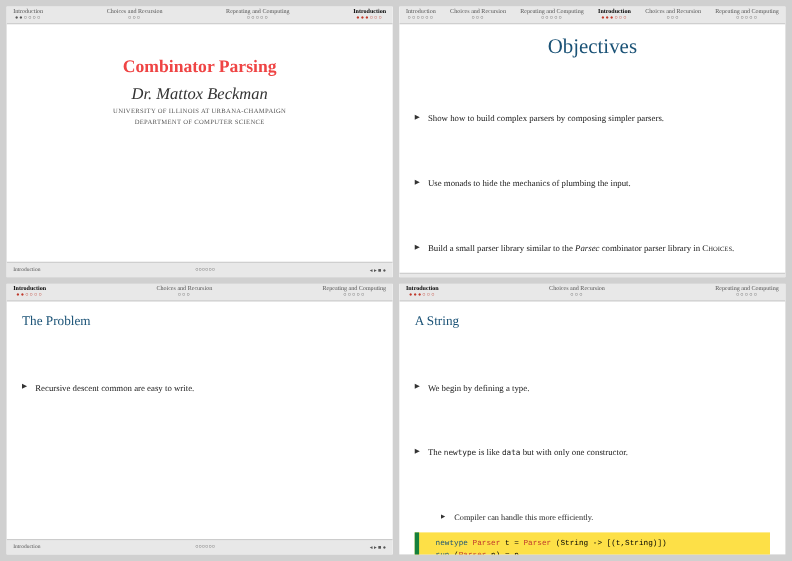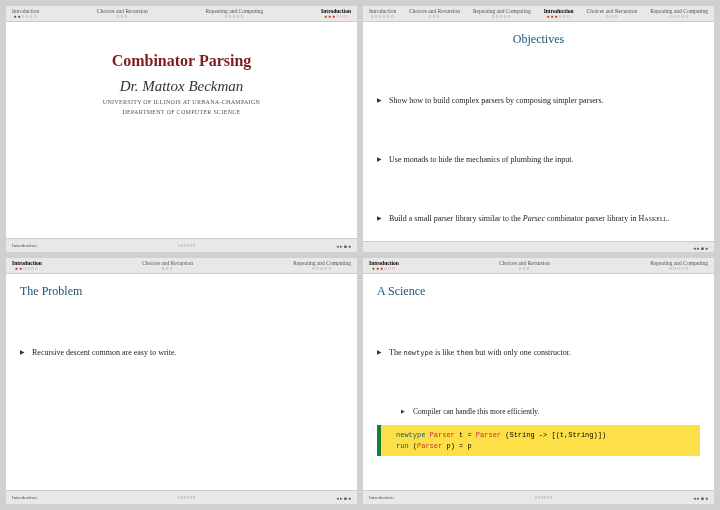--- a/index.html
+++ b/index.html
@@ -77,21 +77,21 @@
     .slide-bottombar-nav {
       display: flex;
       align-items: center;
       gap: 2px;
     }
 
     
     .slide-title-main {
       font-size: 16px;
       font-weight: bold;
-      color: #7f1d1d;
+      color: #ef4444;
       text-align: center;
       margin-top: 20px;
       font-family: 'Times New Roman', serif;
     }
 
     .slide-title-author {
       font-size: 15px;
       text-align: center;
       margin-top: 8px;
       font-style: italic;
@@ -102,21 +102,21 @@
       font-size: 6px;
       text-align: center;
       margin-top: 4px;
       color: #555;
       text-transform: uppercase;
       letter-spacing: 0.3px;
     }
 
     
     .slide-heading {
-      font-size: 12px;
+      font-size: 19px;
       color: #1a5276;
       text-align: center;
       margin-bottom: 12px;
       font-family: 'Times New Roman', serif;
     }
 
     .bullet-list {
       list-style: none;
       padding: 0;
     }
@@ -248,21 +248,21 @@
     <div class="slide-topbar-item">
       <span style="font-size:5.5px">Repeating and Computing</span>
       <span class="slide-topbar-dots">○○○○○</span>
     </div>
   </div>
   <div class="slide-content">
     <div class="slide-heading">Objectives</div>
     <ul class="bullet-list">
       <li>Show how to build complex parsers by composing simpler parsers.</li>
       <li>Use monads to hide the mechanics of plumbing the input.</li>
-      <li>Build a small parser library similar to the <em>Parsec</em> combinator parser library in <span style="font-variant:small-caps;">Haskell</span>.</li>
+      <li>Build a small parser library similar to the <em>Parsec</em> combinator parser library in <span style="font-variant:small-caps;">Choices</span>.</li>
     </ul>
   </div>
   <div class="slide-bottombar">
     <div></div>
     <div class="slide-bottombar-nav">
       <span>◂ ▸ ■  ●</span>
     </div>
   </div>
 </div>
 
@@ -307,23 +307,24 @@
     <div class="slide-topbar-item">
       <span style="font-size:5.5px">Choices and Recursion</span>
       <span class="slide-topbar-dots">○○○</span>
     </div>
     <div class="slide-topbar-item">
       <span style="font-size:5.5px">Repeating and Computing</span>
       <span class="slide-topbar-dots">○○○○○</span>
     </div>
   </div>
   <div class="slide-content">
-    <div class="slide-heading-left">A Science</div>
+    <div class="slide-heading-left">A String</div>
     <ul class="bullet-list">
-      <li>The <code style="font-size:7px">newtype</code> is like <code style="font-size:7px">them</code> but with only one constructor.
+      <li>We begin by defining a type.</li>
+      <li>The <code style="font-size:7px">newtype</code> is like <code style="font-size:7px">data</code> but with only one constructor.
         <ul class="sub-list bullet-list">
           <li>Compiler can handle this more efficiently.</li>
         </ul>
       </li>
     </ul>
     <div class="code-block">
       <div>
         <span class="code-keyword">newtype</span> <span class="code-type">Parser</span> t = <span class="code-type">Parser</span> (String -&gt; [(t,String)])
       </div>
       <div>

